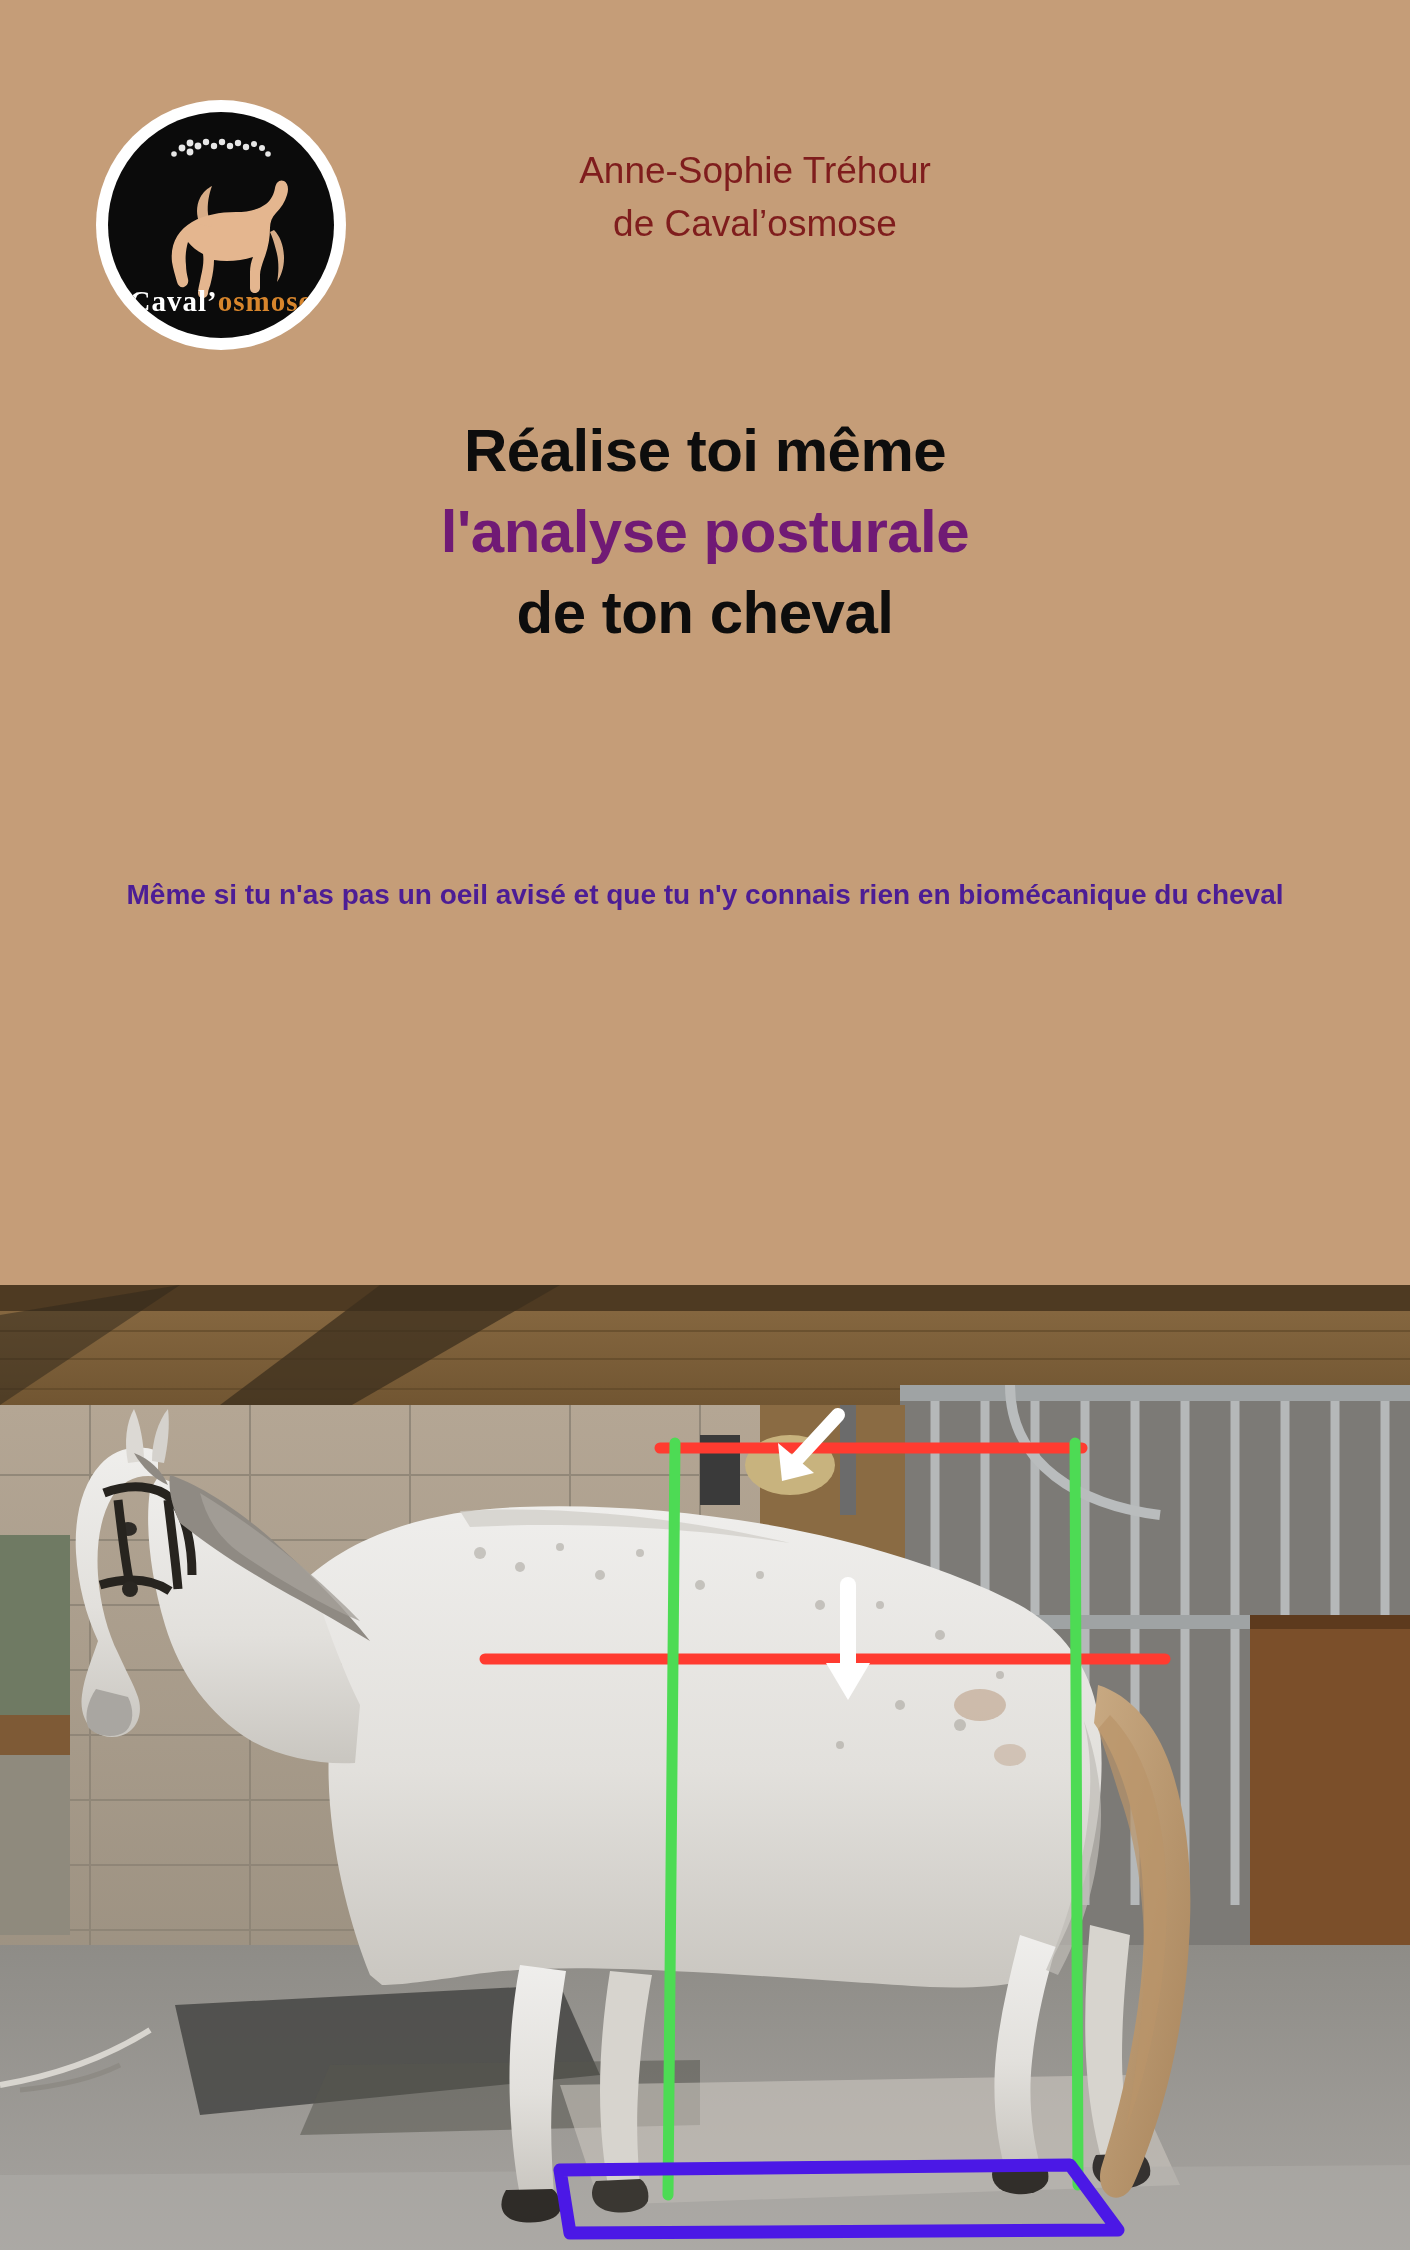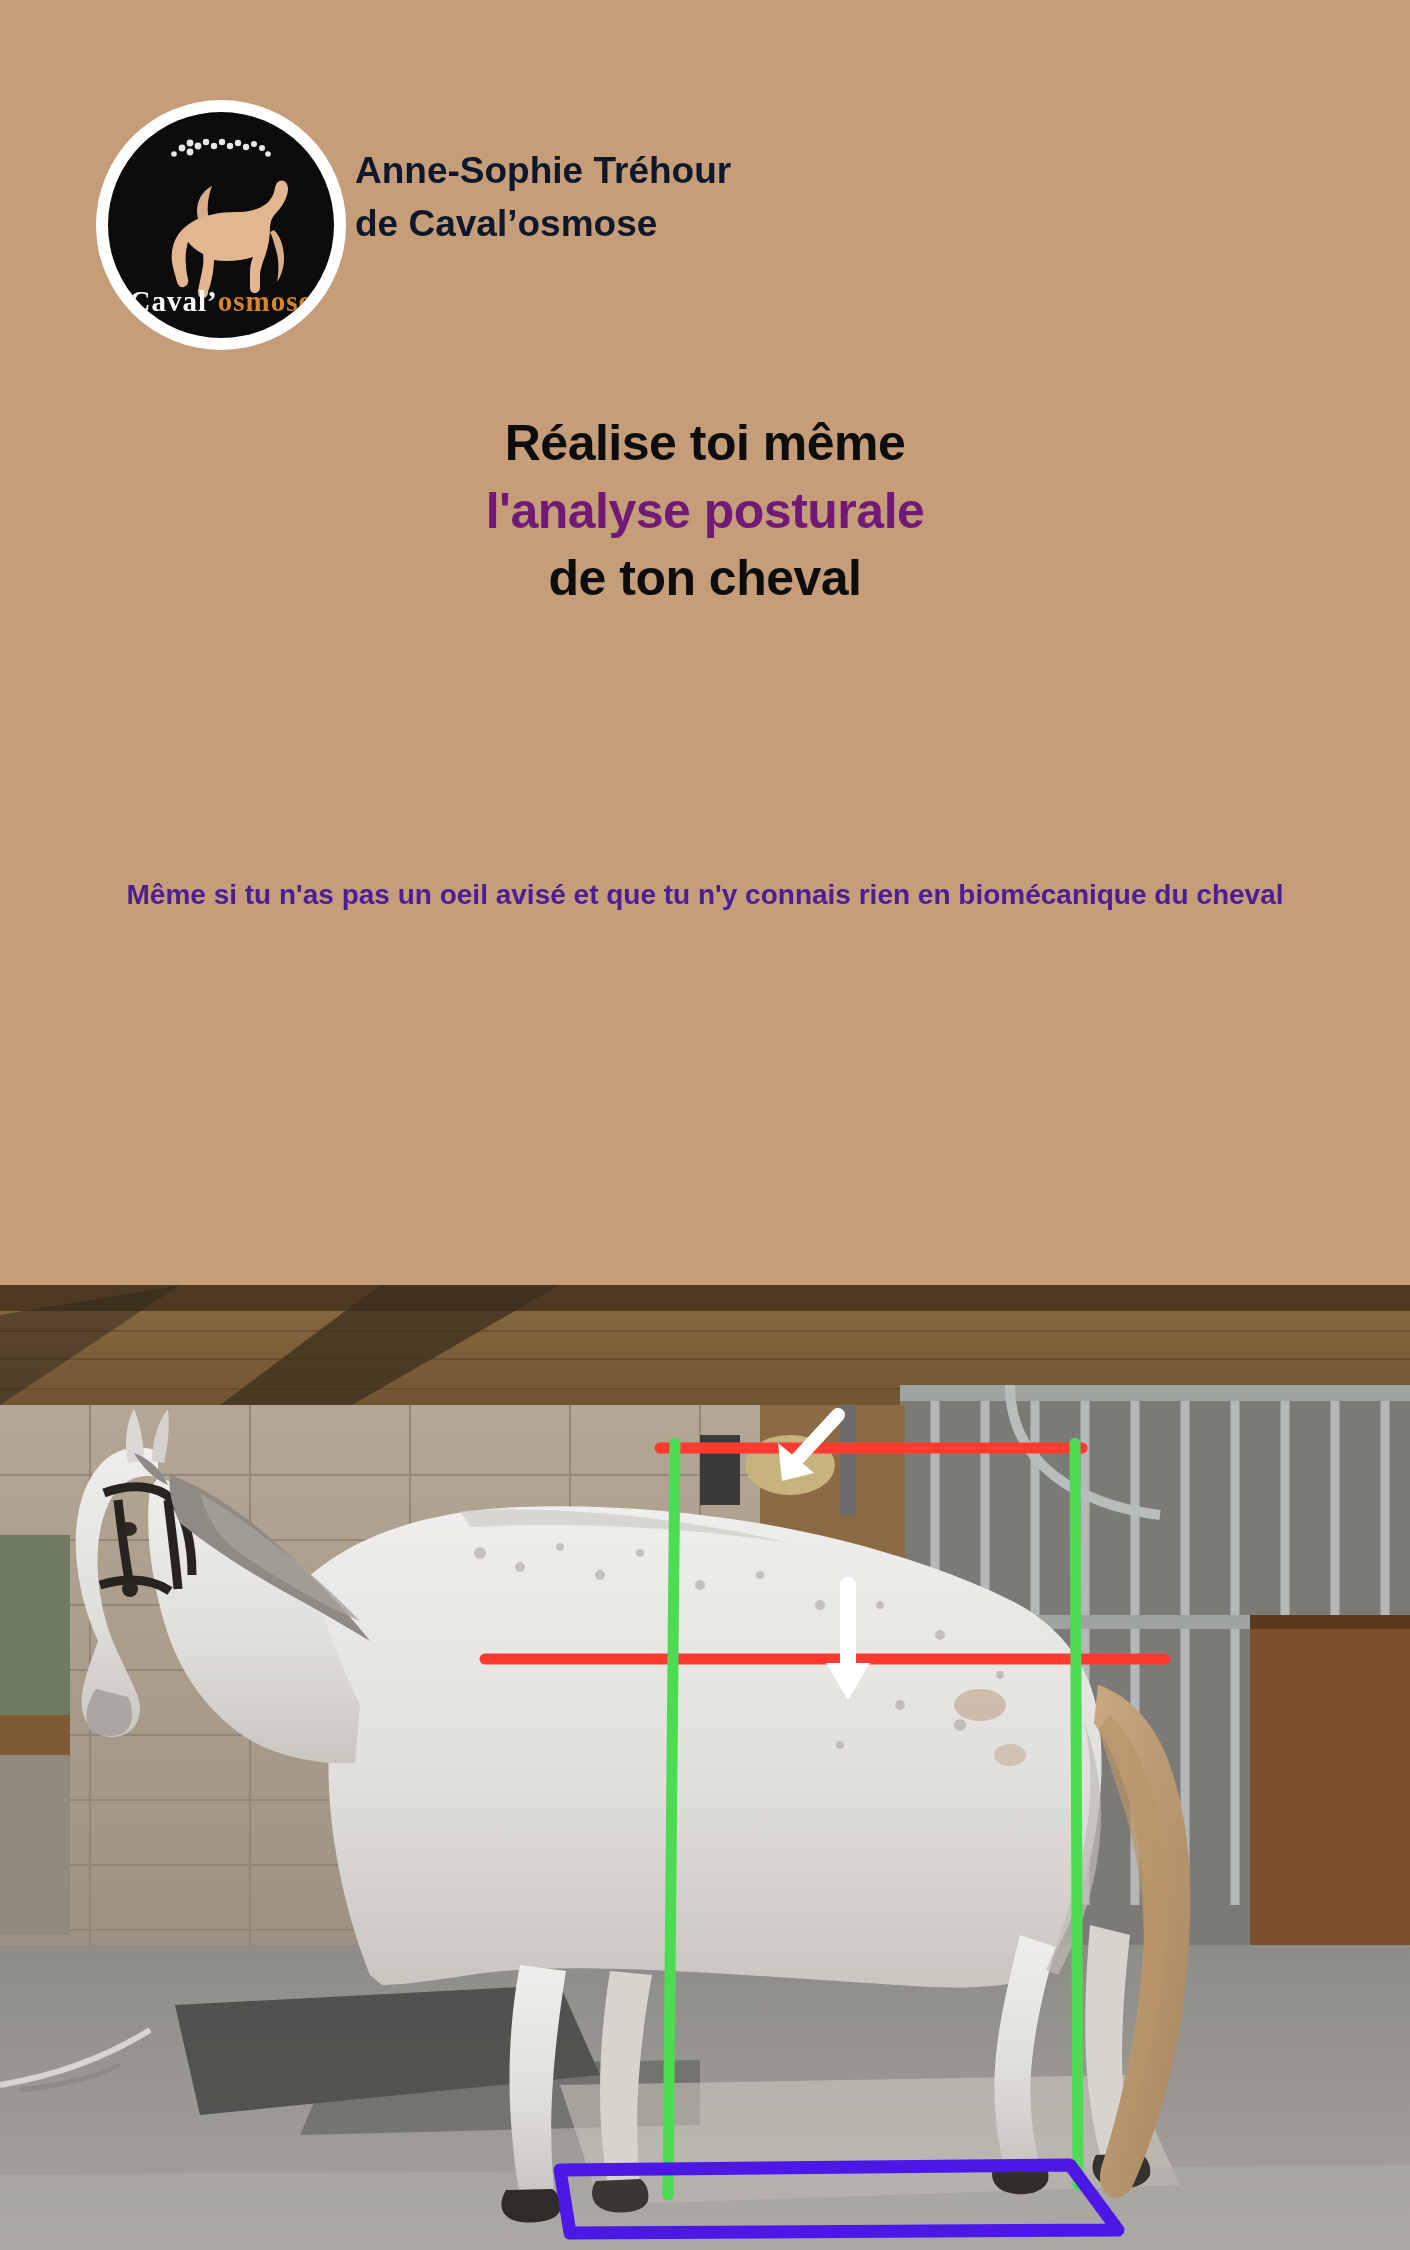--- a/index.html
+++ b/index.html
@@ -61,37 +61,37 @@
     white-space: nowrap;
   }
   .logo-word .accent { color: #d7852c; }
 
   
   .author {
     position: absolute;
     left: 355px;
     top: 145px;
     width: 800px;
-    text-align: left;
+    text-align: center;
     font-size: 37px;
-    font-weight: bold;
+    font-weight: normal;
     line-height: 1.42;
-    color: #0f172a;
+    color: #7f1d1d;
   }
 
   
   .title {
     position: absolute;
     left: 70px;
     top: 410px;
     width: 1270px;
     text-align: center;
   }
   .title-line {
-    font-size: 50px;
+    font-size: 60px;
     font-weight: bold;
     line-height: 1.35;
     color: #0d0d0d;
     letter-spacing: -0.5px;
   }
   .title-line.light { color: #701a75; }
 
   
   .body-text {
     position: absolute;

